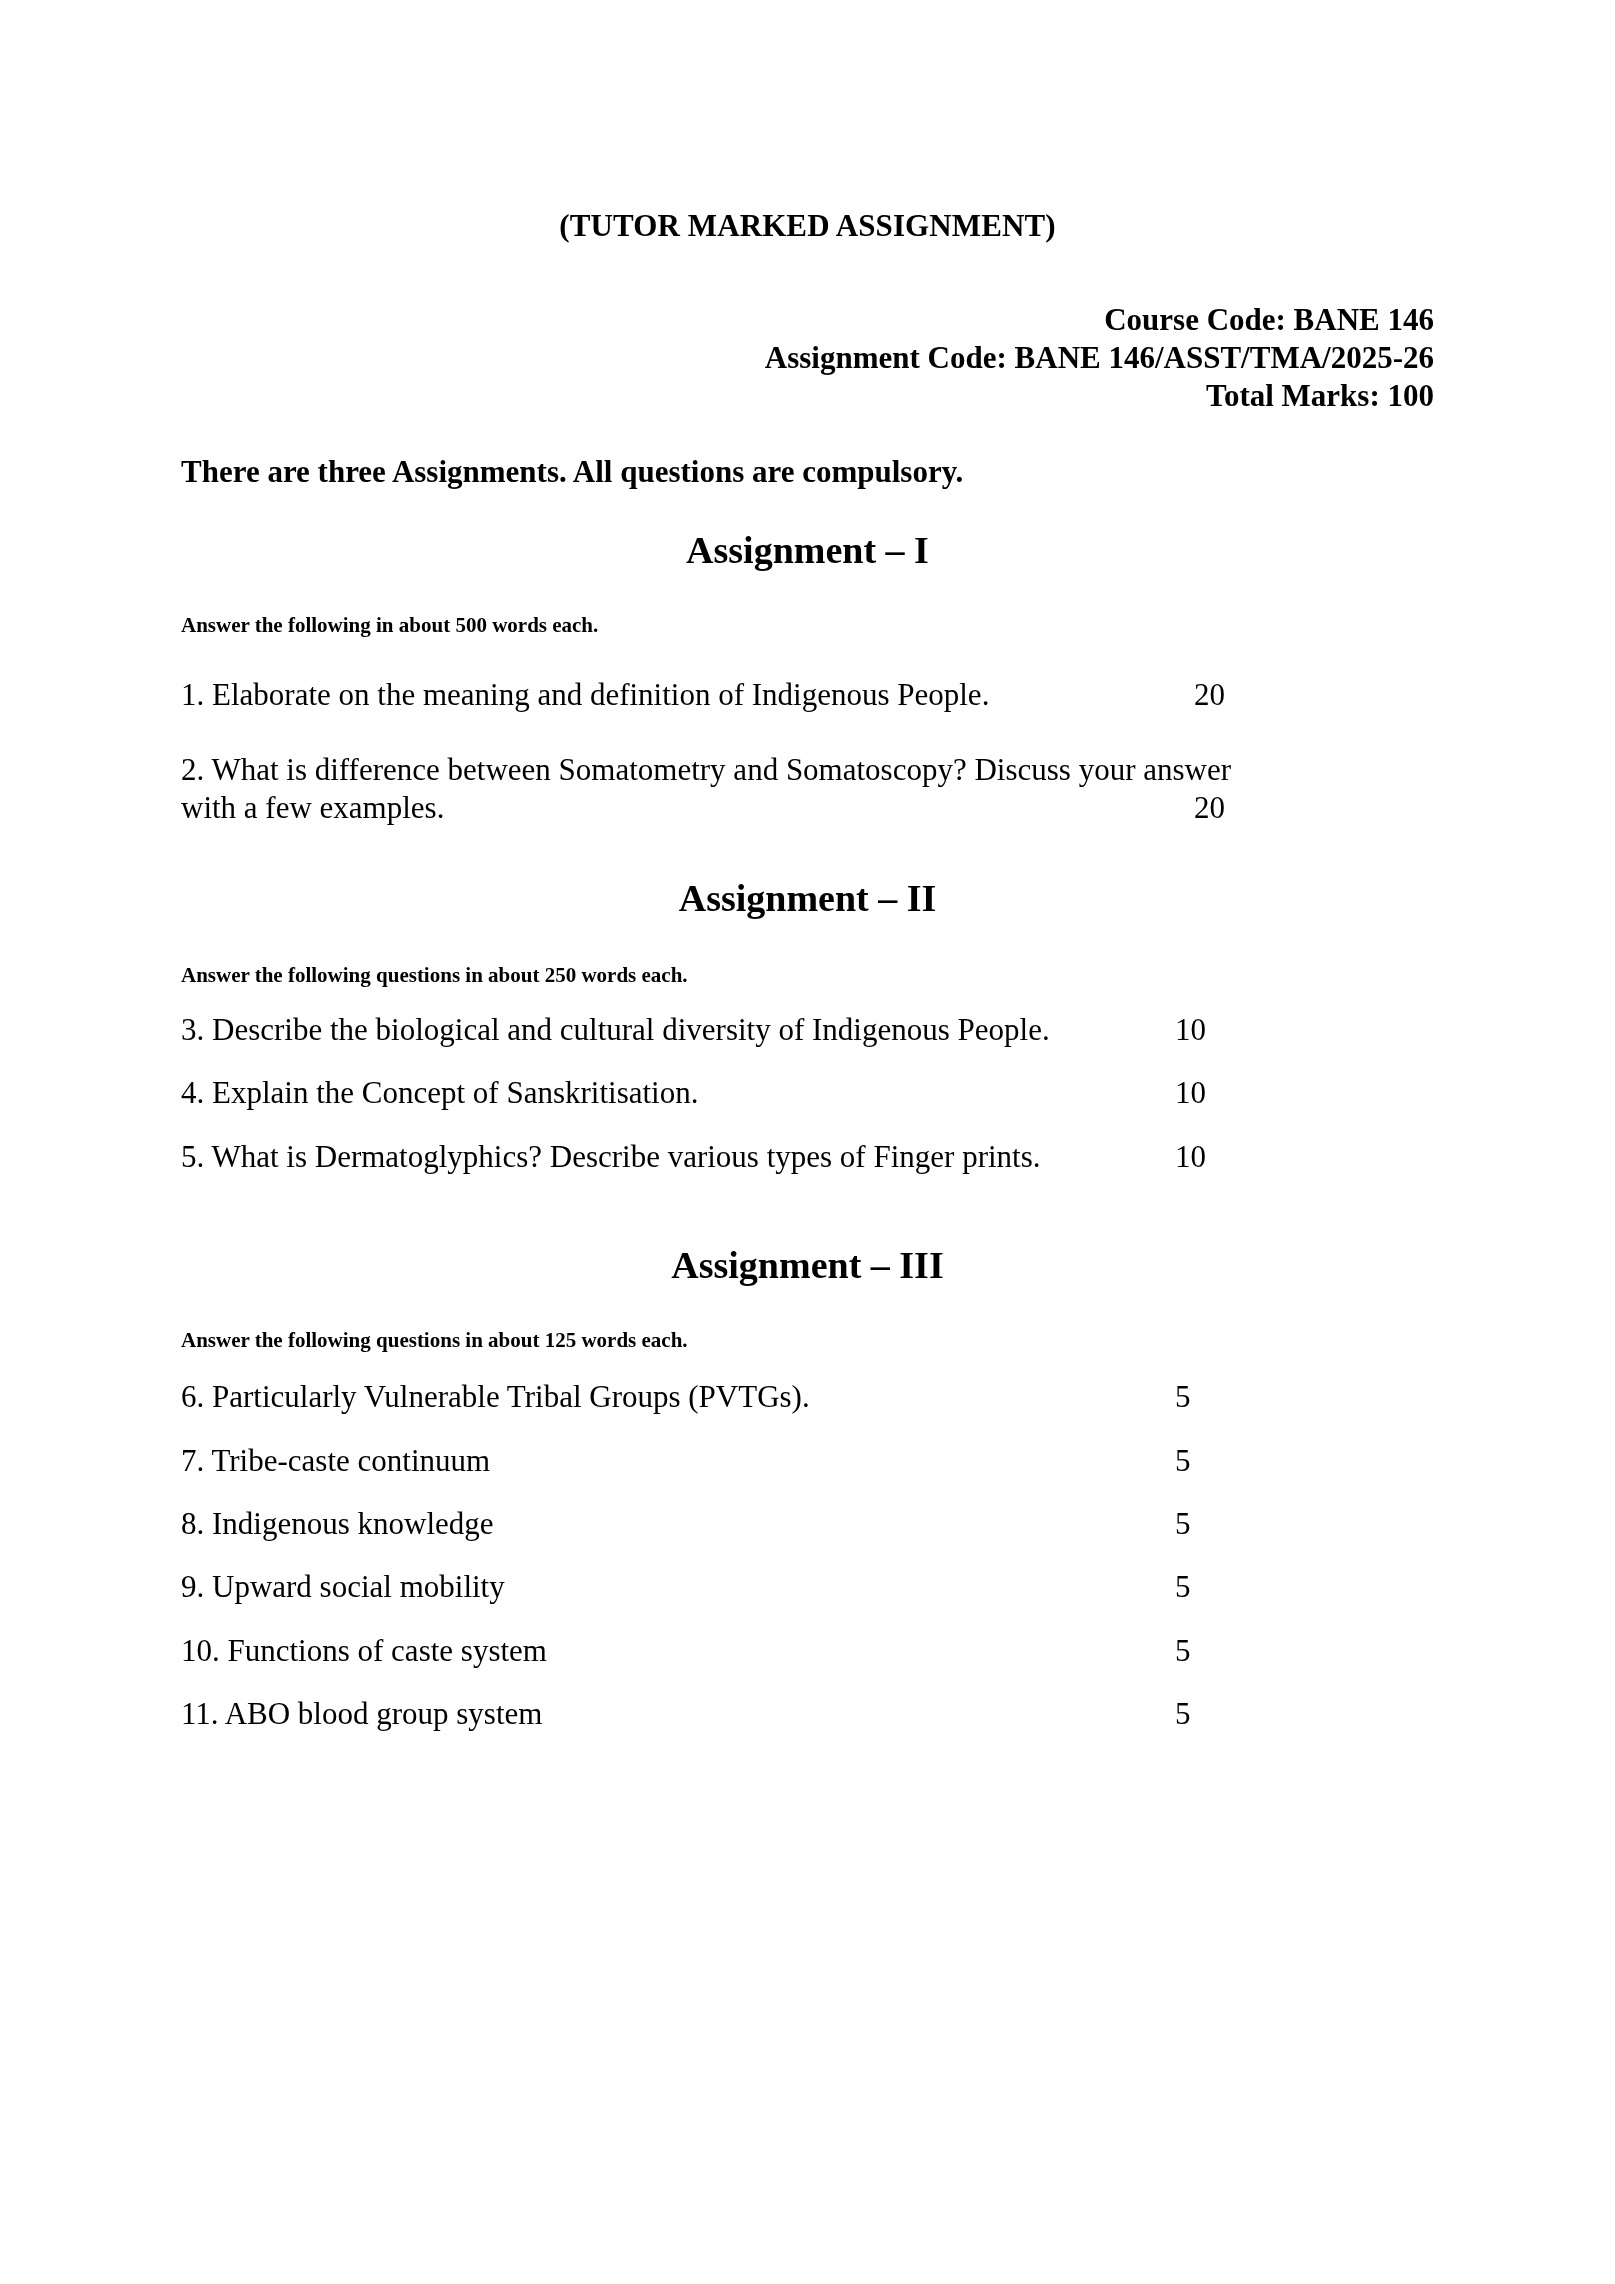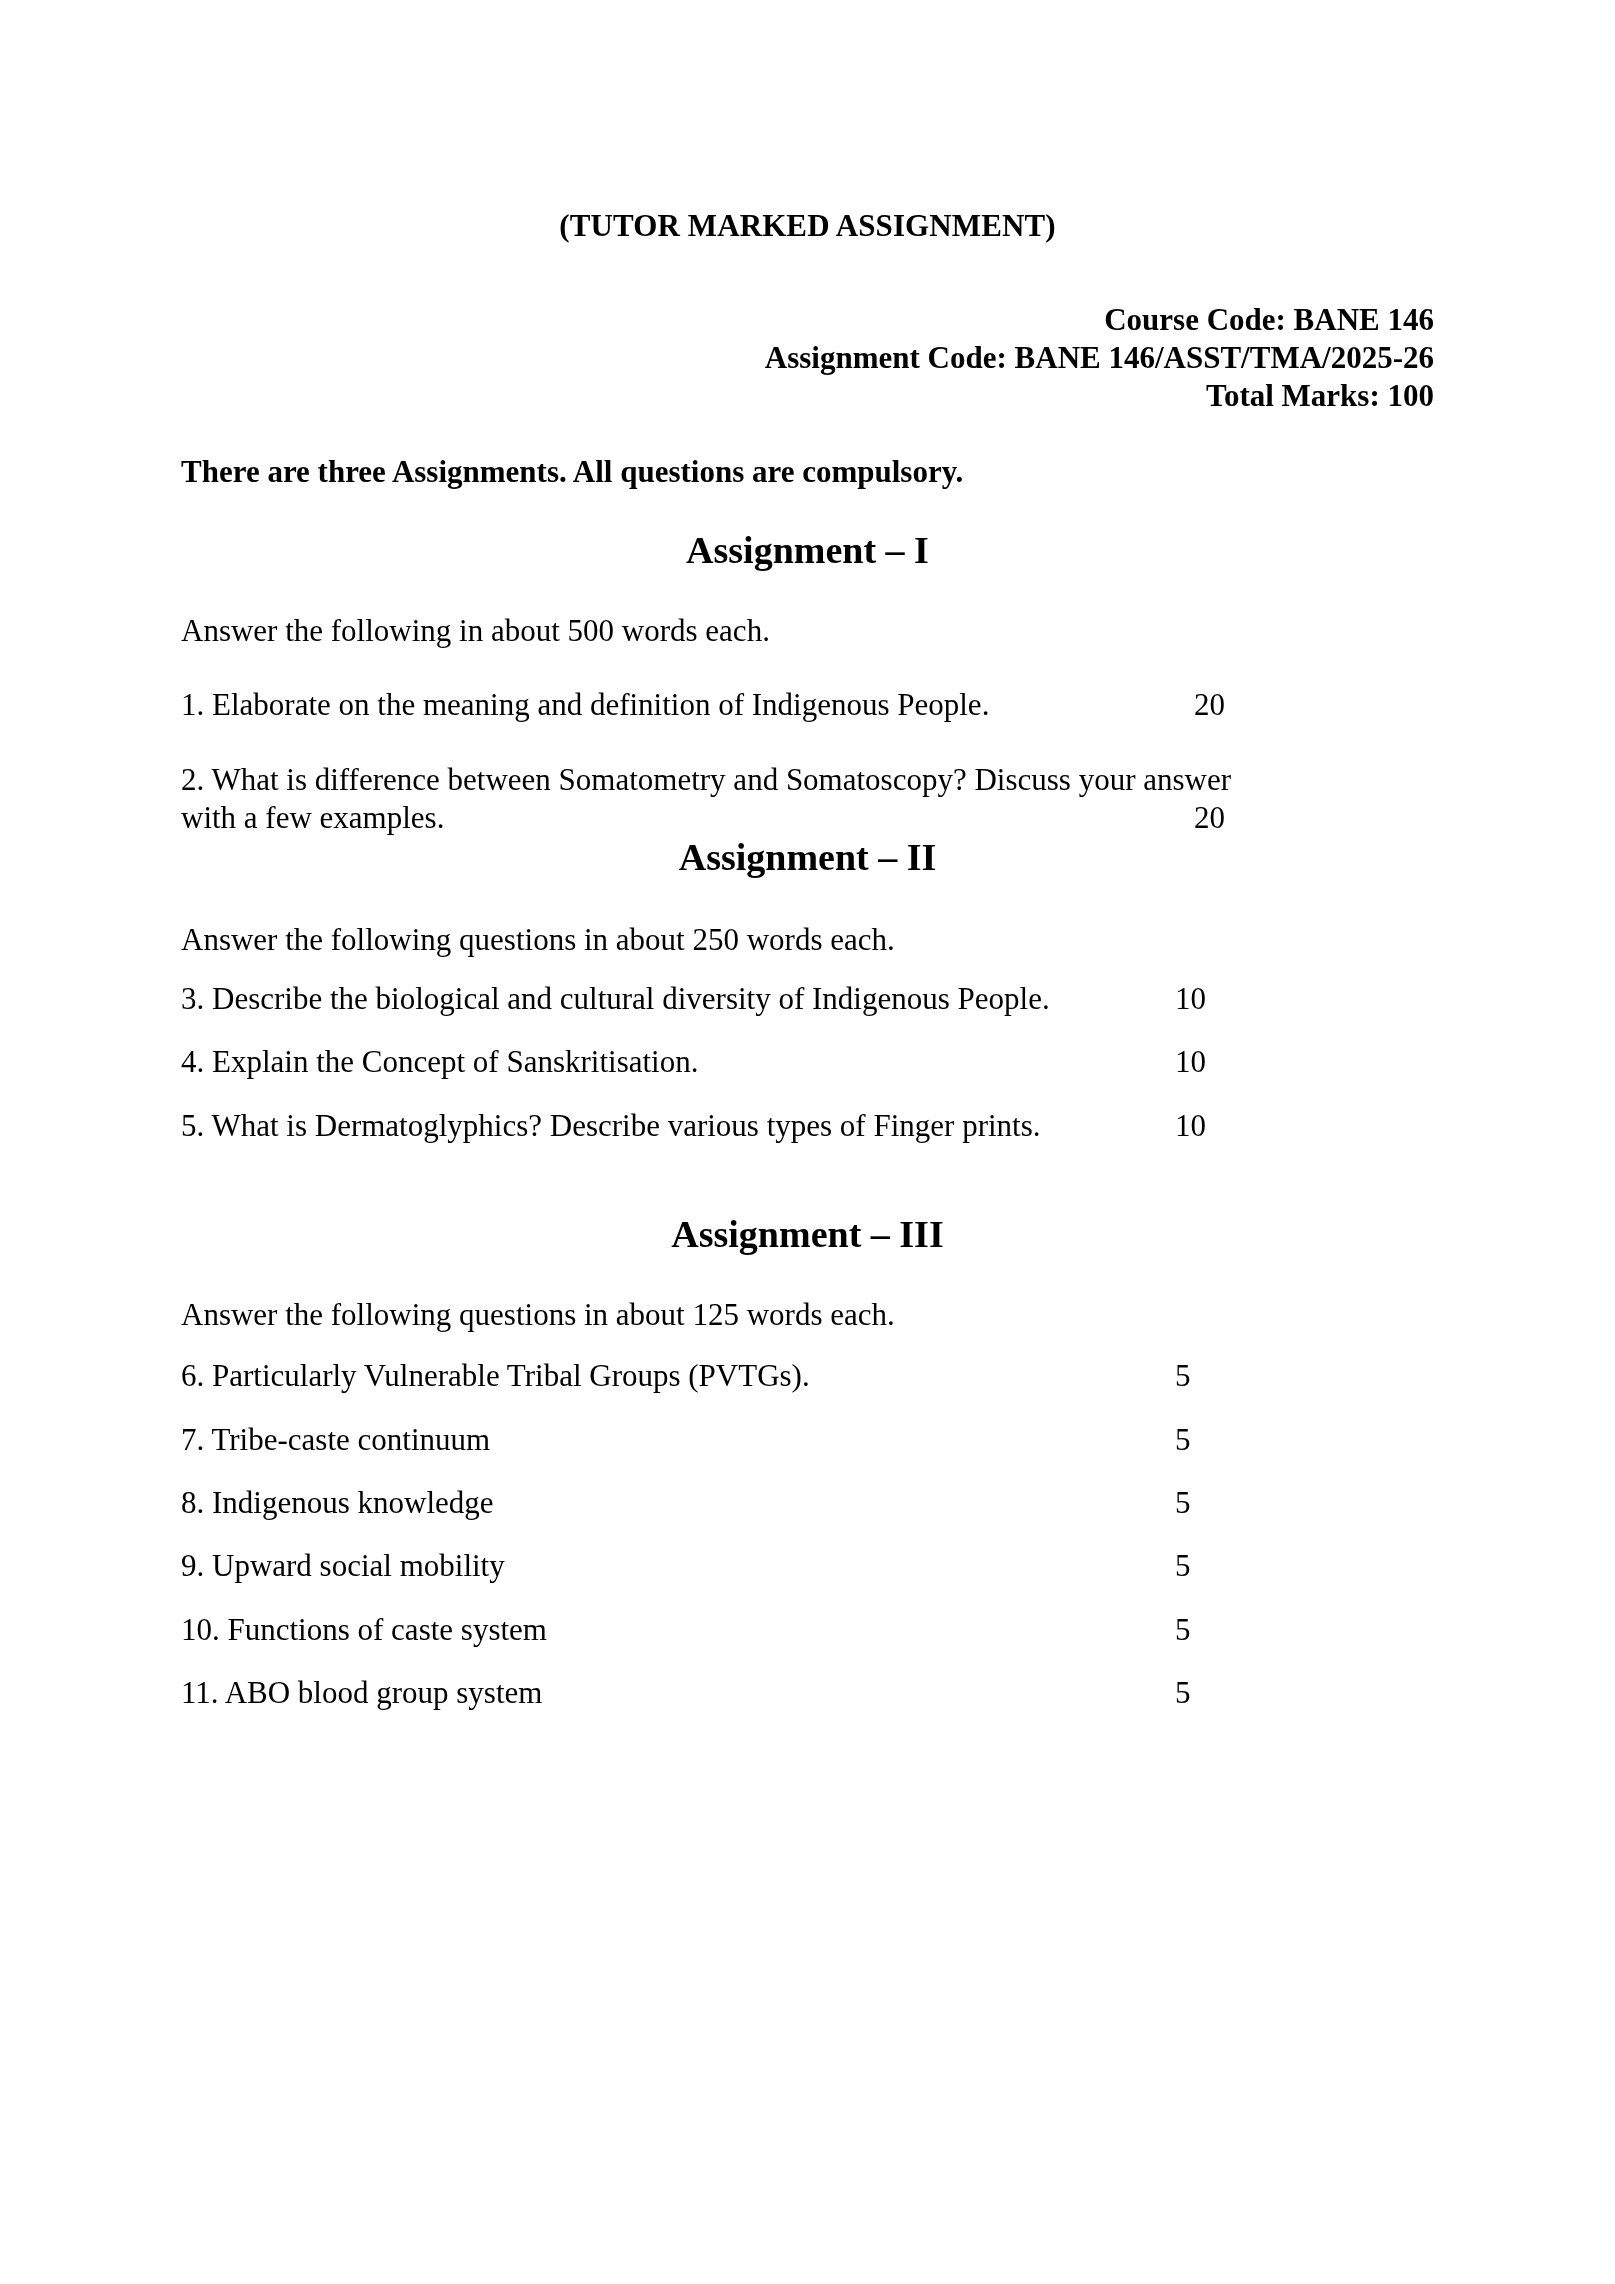--- a/index.html
+++ b/index.html
@@ -60,26 +60,26 @@
   .instruction.top-gap { margin-top: 42px; }
 
   
   .assignment-heading {
     text-align: center;
     font-weight: bold;
     font-size: 38px;
     line-height: 1.0;
   }
   .ah-1 { margin-top: 44px; }
-  .ah-2 { }
+  .ah-2 { margin-top: 51px; }
   .ah-3 { margin-top: 70px; }
 
   .subinstruction {
-    font-weight: normal;
-    font-size: 31px;
+    font-weight: bold;
+    font-size: 21px;
     line-height: 1.0;
   }
   .si-1 { margin-top: 46px; }
   .si-2 { margin-top: 48px; }
   .si-3 { margin-top: 46px; }
 
   
   .q-row {
     position: relative;
     font-size: 31px;

